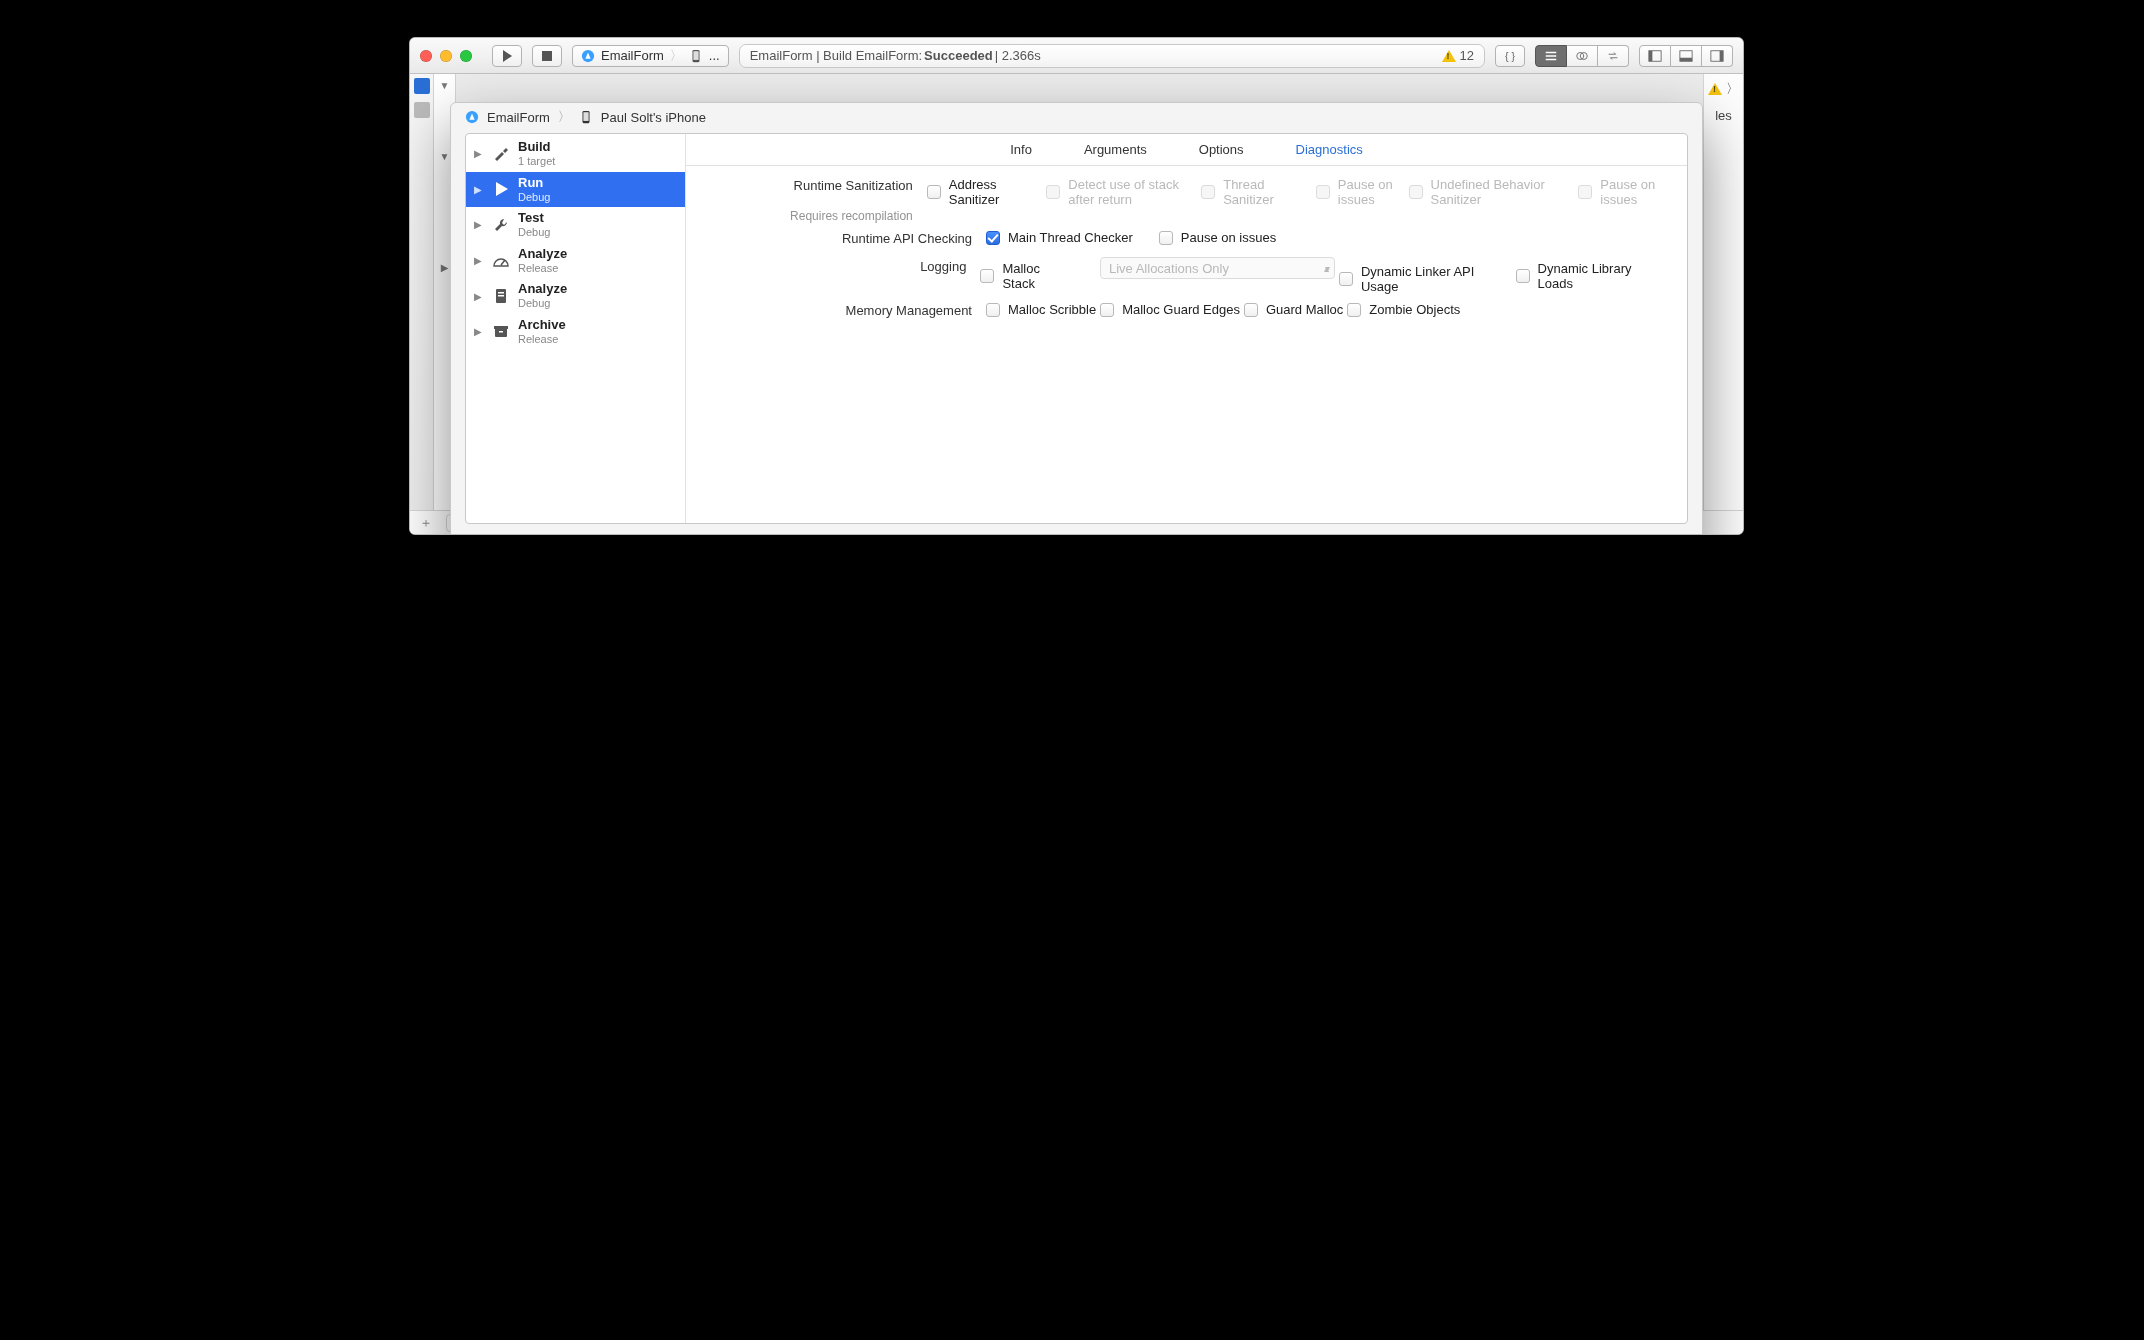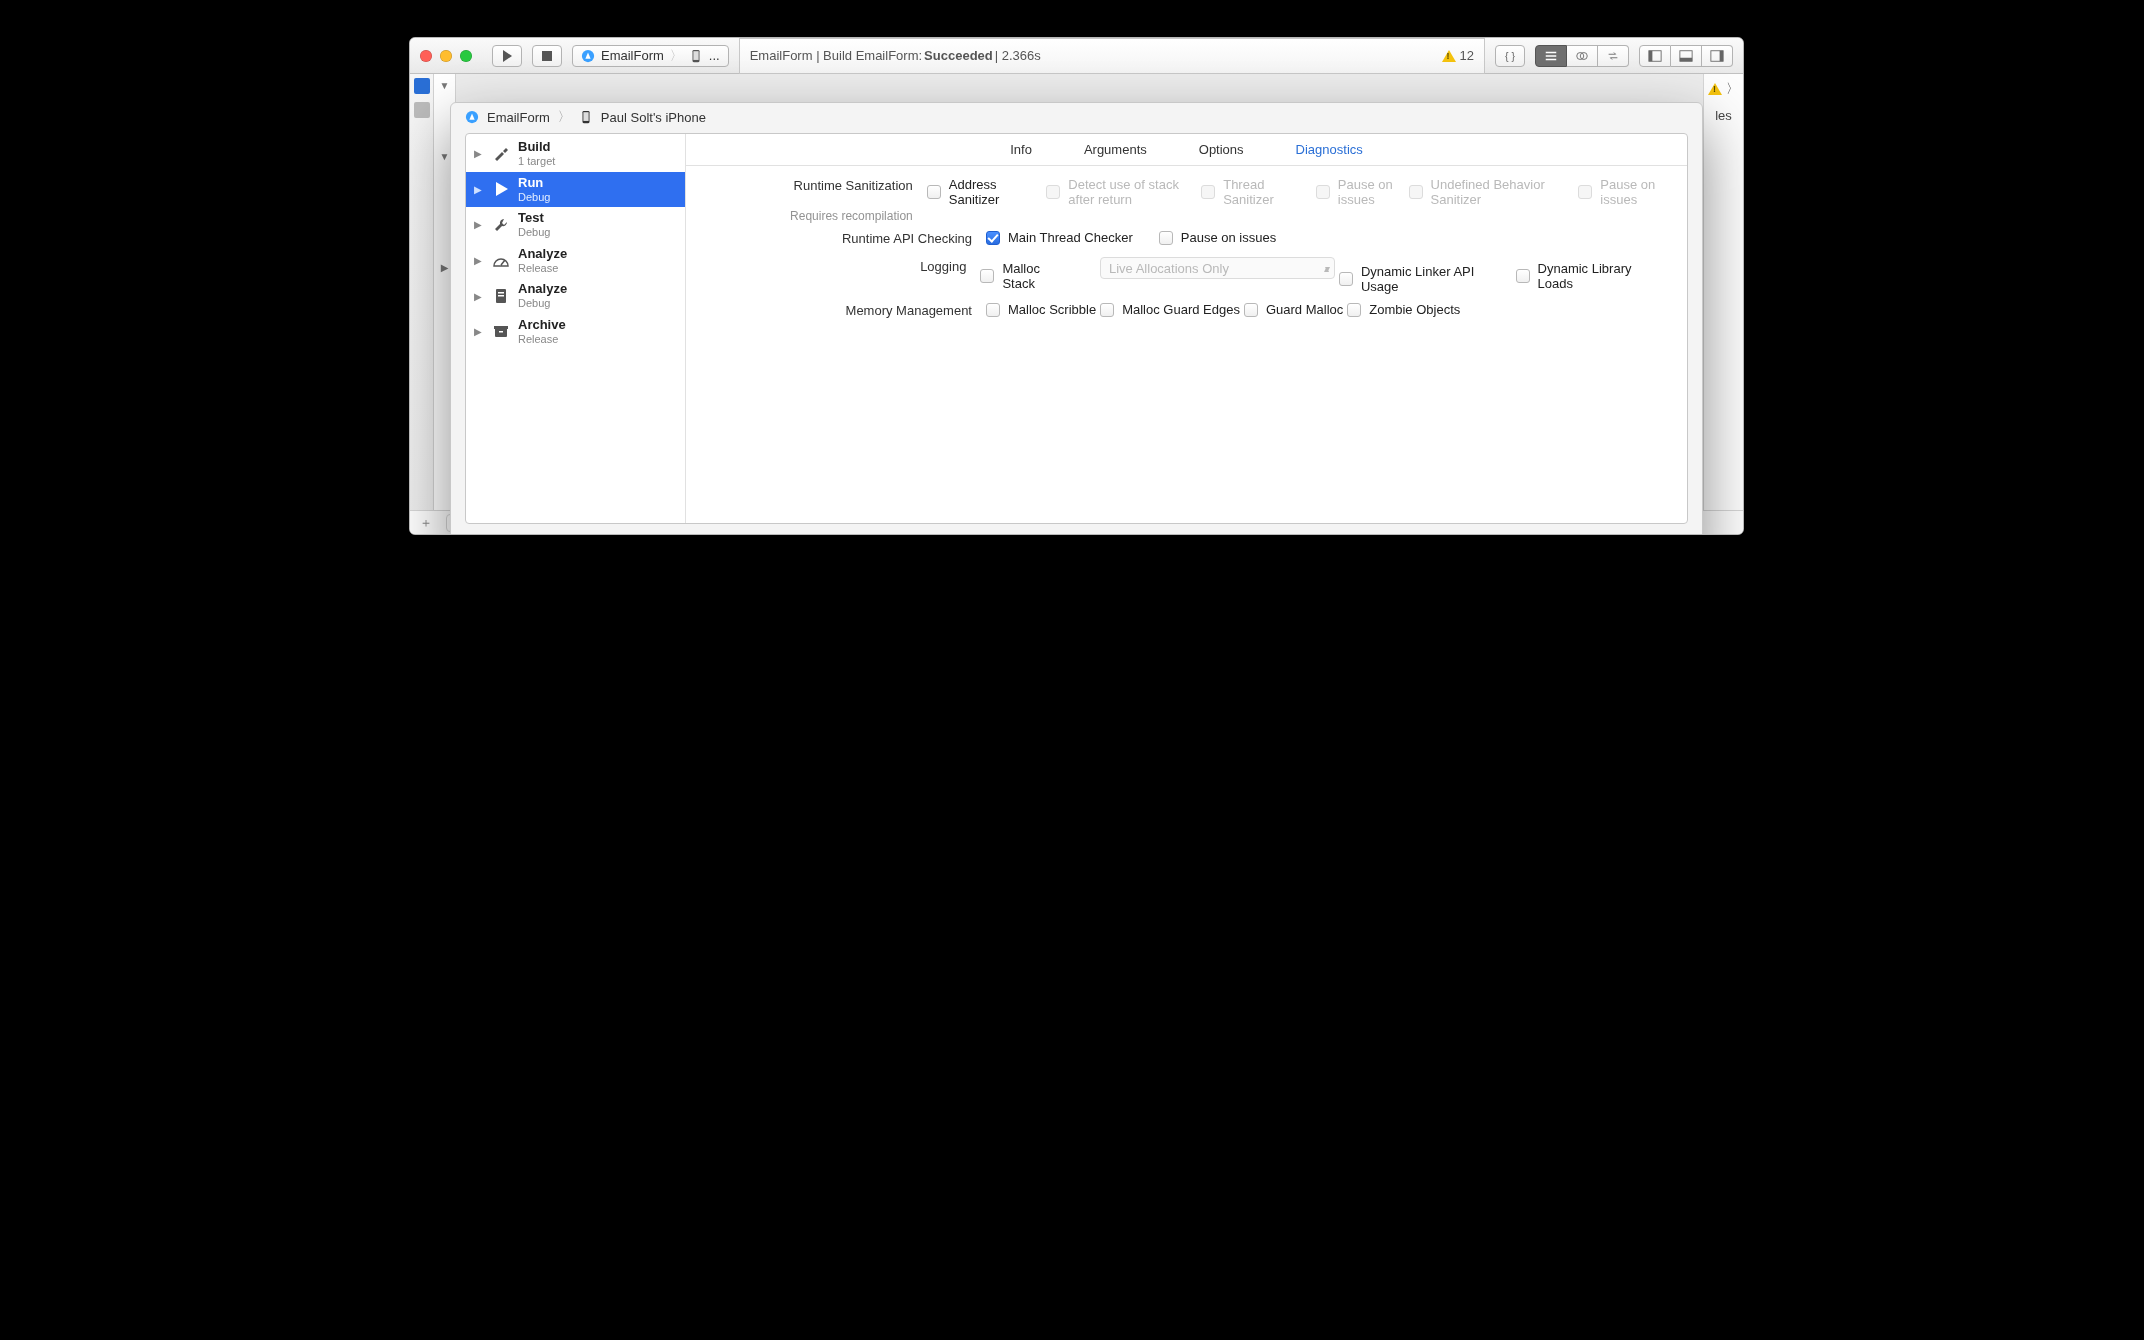--- a/index.html
+++ b/index.html
@@ -80,23 +80,23 @@
     display:flex; align-items:center; height:22px;
     background: linear-gradient(#ffffff,#f1f1f1);
     border:1px solid var(--border-strong);
     border-radius:4px;
     padding:0 8px; gap:6px; color:#333;
   }
   .status-pill {
     flex:1; height:24px;
     background: linear-gradient(#ffffff,#f4f4f4);
     border:1px solid var(--border);
-    border-radius:0;
+    border-radius:7px;
     display:flex; align-items:center;
-    padding:17px 10px; gap:8px;
+    padding:5px 10px; gap:8px;
     color:#555;
   }
   .status-pill .warn {
     display:flex; align-items:center; gap:4px; margin-left:auto;
     color:#555;
   }
   .tri { width:0; height:0; }
   .tri.play { border-left:9px solid #555; border-top:6px solid transparent; border-bottom:6px solid transparent; }
   .stop-sq { width:10px; height:10px; background:#555; }
   .icon-svg { width:14px; height:14px; display:block; }

